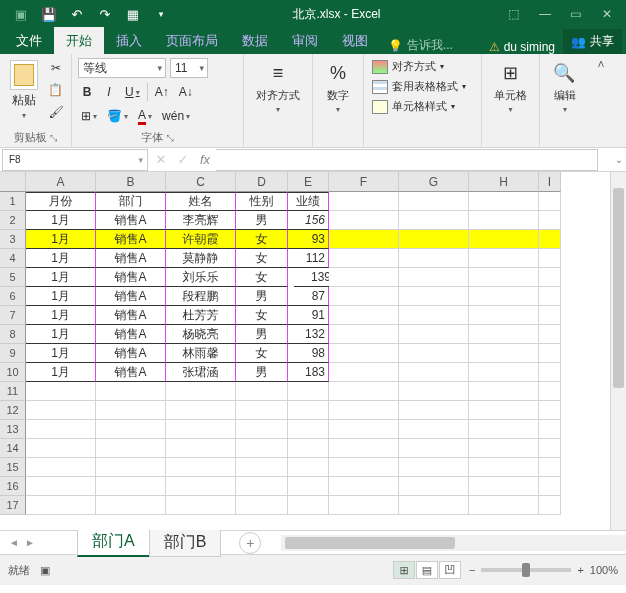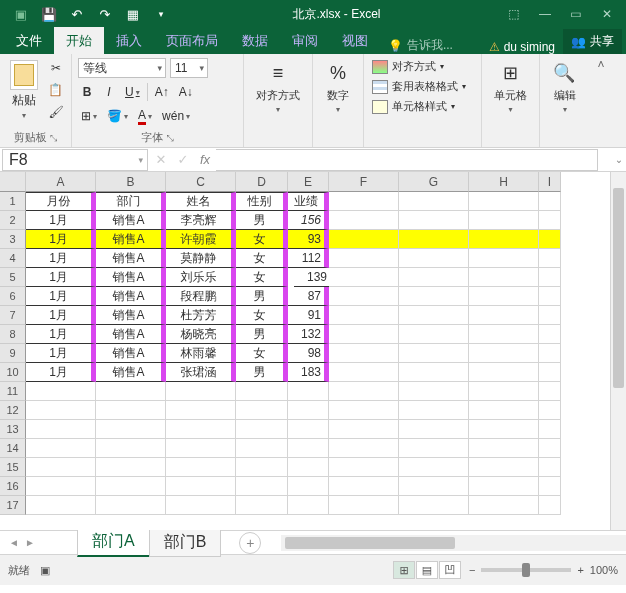--- a/index.html
+++ b/index.html
@@ -33,35 +33,35 @@
 .ibtn{height:20px;min-width:18px;padding:0 3px;display:flex;align-items:center;justify-content:center;cursor:pointer;font-size:12px}
 .ibtn .dd{font-size:8px;margin-left:2px;color:#666}
 .bigbtn{display:flex;flex-direction:column;align-items:center;gap:2px;padding:2px 6px;cursor:pointer}
 .bigbtn .bico{width:26px;height:26px;display:flex;align-items:center;justify-content:center;font-size:18px}
 .bigbtn .blbl{font-size:11px}
 .stylelist{display:flex;flex-direction:column;gap:3px;justify-content:center}
 .sitem{display:flex;align-items:center;gap:4px;font-size:11px;cursor:pointer;padding:1px 2px}
 .sitem .sico{width:16px;height:14px;border:1px solid #888}
 .collapse{width:22px;display:flex;align-items:flex-start;justify-content:center;padding-top:4px;color:#666;cursor:pointer}
 .namebox-row{height:24px;background:#fff;border-bottom:1px solid #d4d4d4;display:flex;align-items:center}
-.namebox{width:146px;height:22px;border:1px solid #ccc;margin:0 2px;display:flex;align-items:center;padding:0 26px 0 6px;background:#fff;position:relative;font-size:16px}
+.namebox{width:146px;height:22px;border:1px solid #ccc;margin:0 2px;display:flex;align-items:center;padding:0 26px 0 6px;background:#fff;position:relative;font-size:10px}
 .namebox::after{content:"▾";position:absolute;right:4px;color:#999;font-size:9px}
 .fxbtn{width:22px;height:22px;display:flex;align-items:center;justify-content:center;color:#888;cursor:pointer;font-size:13px}
 .formulabar{flex:1;height:22px;border:1px solid #ccc;border-left:none;margin-right:14px;background:#fff}
 .formulabar-expand{width:14px;display:flex;align-items:center;justify-content:center;color:#888;font-size:10px;cursor:pointer}
 .grid-area{height:358px;display:flex;background:#fff;position:relative}
 .corner{width:26px;height:20px;background:#e6e6e6;border-right:1px solid #ccc;border-bottom:1px solid #999;position:absolute;left:0;top:0}
 .colheads{position:absolute;left:26px;top:0;height:20px;display:flex}
 .ch{height:20px;background:#e6e6e6;border-right:1px solid #ccc;border-bottom:1px solid #999;display:flex;align-items:center;justify-content:center;font-size:12px;color:#555}
 .rowheads{position:absolute;left:0;top:20px;width:26px}
 .rh{width:26px;height:19px;background:#e6e6e6;border-right:1px solid #999;border-bottom:1px solid #ccc;display:flex;align-items:center;justify-content:center;font-size:11px;color:#555}
 .cells{position:absolute;left:26px;top:20px}
 .cell{position:absolute;height:19px;border-right:1px solid #d4d4d4;border-bottom:1px solid #d4d4d4;display:flex;align-items:center;padding:0 3px;font-size:12px;background:#fff}
 .cell.hdr{background:#fff;font-weight:normal;justify-content:center;border-right:1px solid #333;border-bottom:1px solid #333;border-top:1px solid #333}
-.cell.brd{border-right:5px solid #d946ef;border-bottom:1px solid #333}
+.cell.brd{border-right:1px solid #d946ef;border-bottom:1px solid #333}
 .cell.hl{background:#ffff00}
 .cell.center{justify-content:center}
 .cell.right{justify-content:flex-end}
 .vscroll{width:16px;background:#f1f1f1;border-left:1px solid #d4d4d4;position:absolute;right:0;top:0;bottom:0}
 .vthumb{position:absolute;left:2px;right:2px;top:16px;height:200px;background:#c7c7c7;border-radius:2px}
 .hscroll{position:absolute;left:0;right:16px;bottom:0;height:16px;background:#f1f1f1;border-top:1px solid #d4d4d4;display:flex;align-items:center}
 .hthumb{height:12px;width:200px;background:#c7c7c7;margin-left:404px;border-radius:2px}
 .sheettabs{height:24px;background:#fff;border-top:1px solid #d4d4d4;display:flex;align-items:center;padding-left:6px}
 .navbtn{width:16px;height:16px;display:flex;align-items:center;justify-content:center;color:#999;font-size:10px;cursor:pointer}
 .stab{padding:3px 14px;border:1px solid #ccc;border-top:none;font-size:16px;cursor:pointer;background:#f5f5f5;margin-left:-1px}

